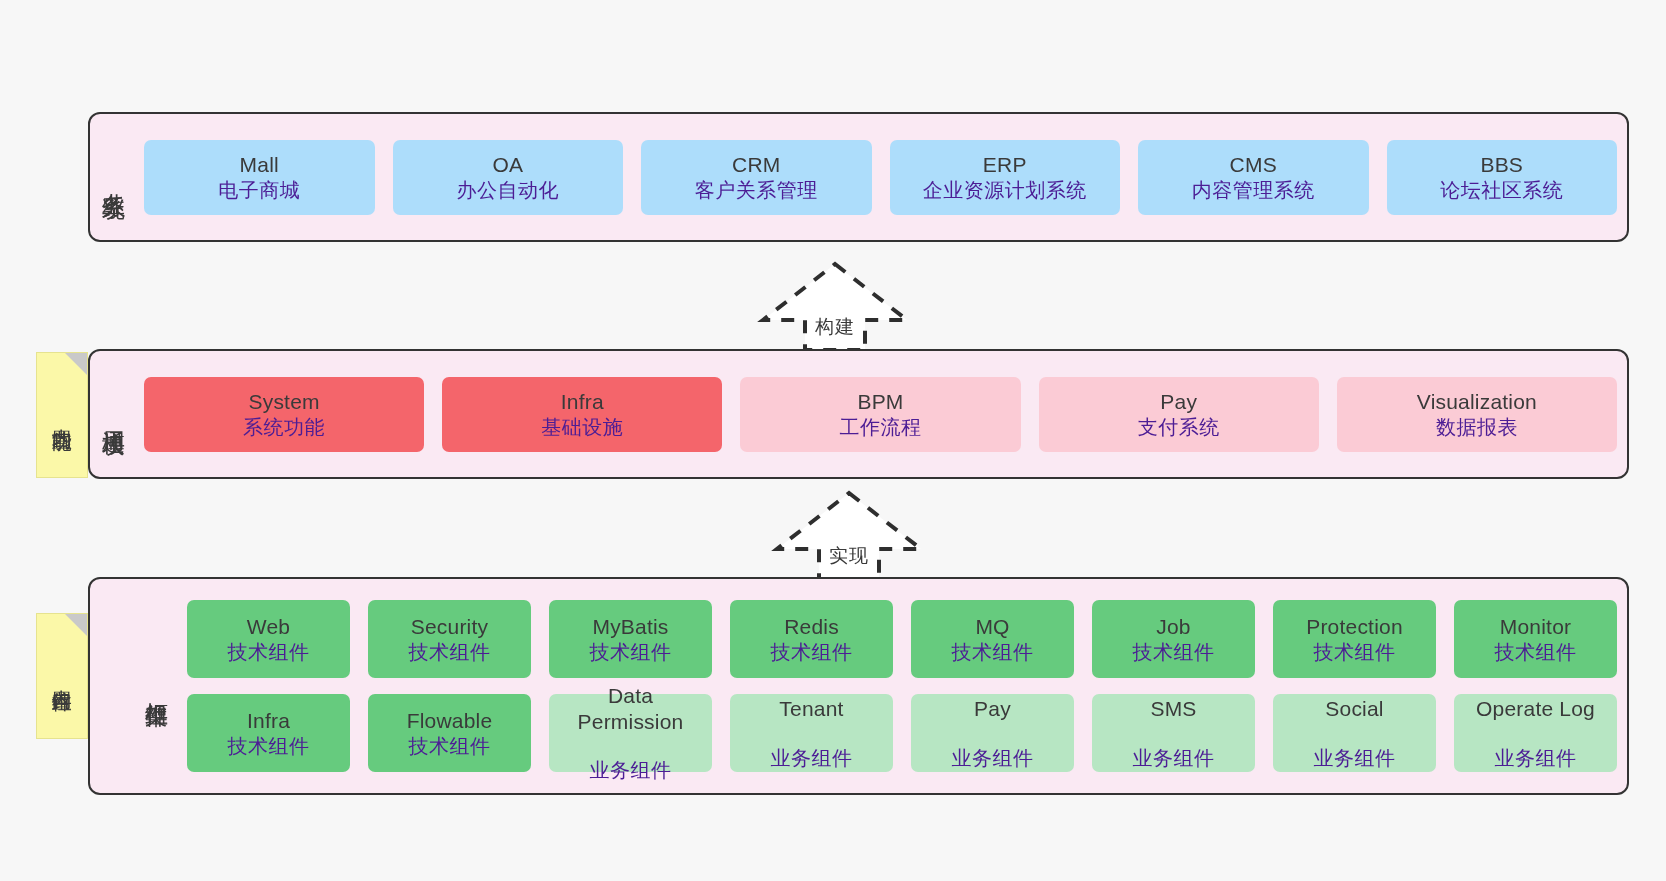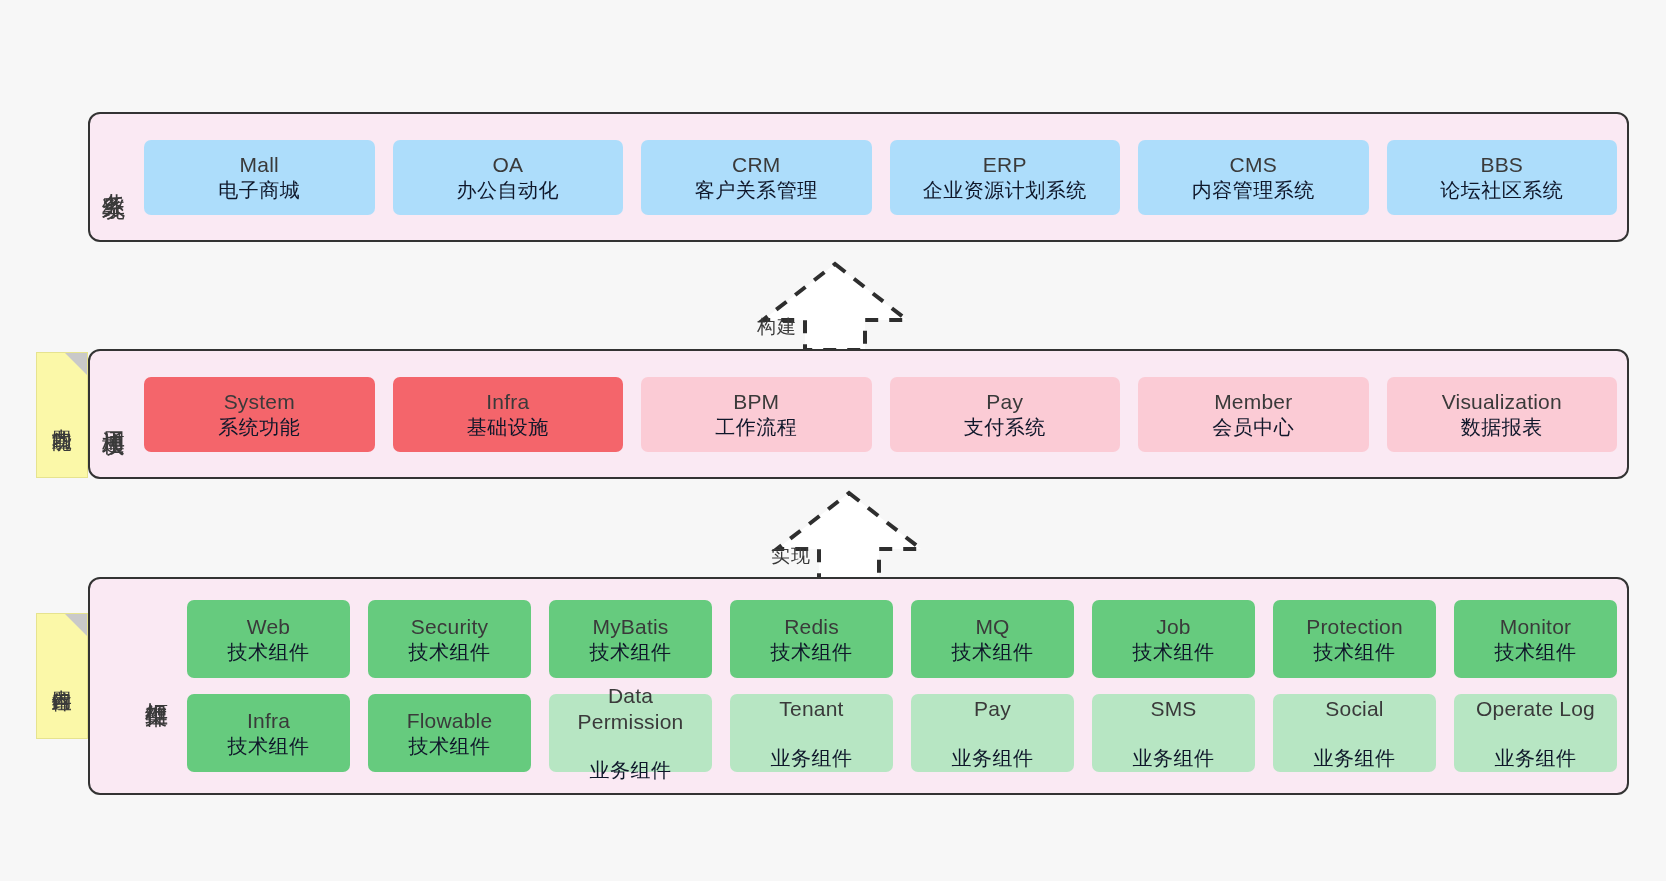--- a/index.html
+++ b/index.html
@@ -76,21 +76,21 @@
     line-height: 1.22;
     user-select: none;
   }
   .card .t-en {
     font-size: 21px;
     color: #3a3a3a;
     letter-spacing: .2px;
   }
   .card .t-cn {
     font-size: 20px;
-    color: #0f172a;
+    color: #4c1d95;
     letter-spacing: .5px;
   }
   .card.blue   { background: #adddfb; }
   .card.red    { background: #f4656b; align-items: center; }
   .card.pink   { background: #fbcbd5; }
   .card.green  { background: #66cb7e; }
   .card.lgreen { background: #b7e6c3; gap: 24px; }
 
   
   #layer-business { left: 88px;  top: 112px;  width: 1541px; height: 130px; }
@@ -136,21 +136,21 @@
     position: absolute;
     width: 156px;
     height: 96px;
   }
   .arrow svg { display: block; width: 156px; height: 96px; }
   .arrow .arrow-label {
     position: absolute;
     left: 0;
     bottom: 14px;
     width: 156px;
-    text-align: left;
+    text-align: center;
     font-size: 19px;
     color: #3a3a3a;
     letter-spacing: 1px;
     user-select: none;
   }
   #arrow-build { left: 757px; top: 258px; }
   #arrow-impl  { left: 771px; top: 487px; }
 </style>
 </head>
 <body>
@@ -213,24 +213,20 @@
         </div>
         <div class="card pink">
           <span class="t-en">BPM</span>
           <span class="t-cn">工作流程</span>
         </div>
         <div class="card pink">
           <span class="t-en">Pay</span>
           <span class="t-cn">支付系统</span>
         </div>
         <div class="card pink">
-          <span class="t-en">Member</span>
-          <span class="t-cn">会员中心</span>
-        </div>
-        <div class="card pink">
           <span class="t-en">Visualization</span>
           <span class="t-cn">数据报表</span>
         </div>
       </div>
     </div>
   </div>
 
   <div class="arrow" id="arrow-impl">
     <svg viewBox="0 0 156 96" xmlns="http://www.w3.org/2000/svg">
       <path d="M78 6 L150 62 L108 62 L108 92 L48 92 L48 62 L6 62 Z" fill="#ffffff" stroke="#2e2e2e" stroke-width="4" stroke-dasharray="13 11" stroke-linejoin="miter"></path>

